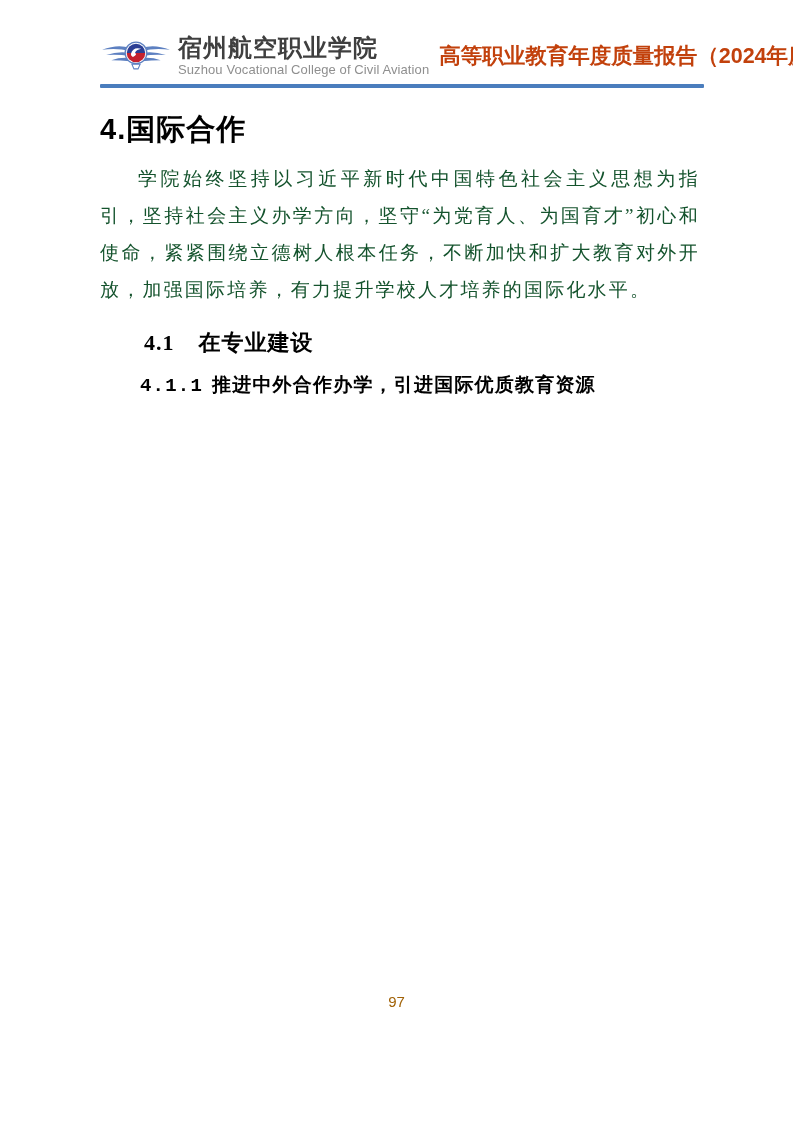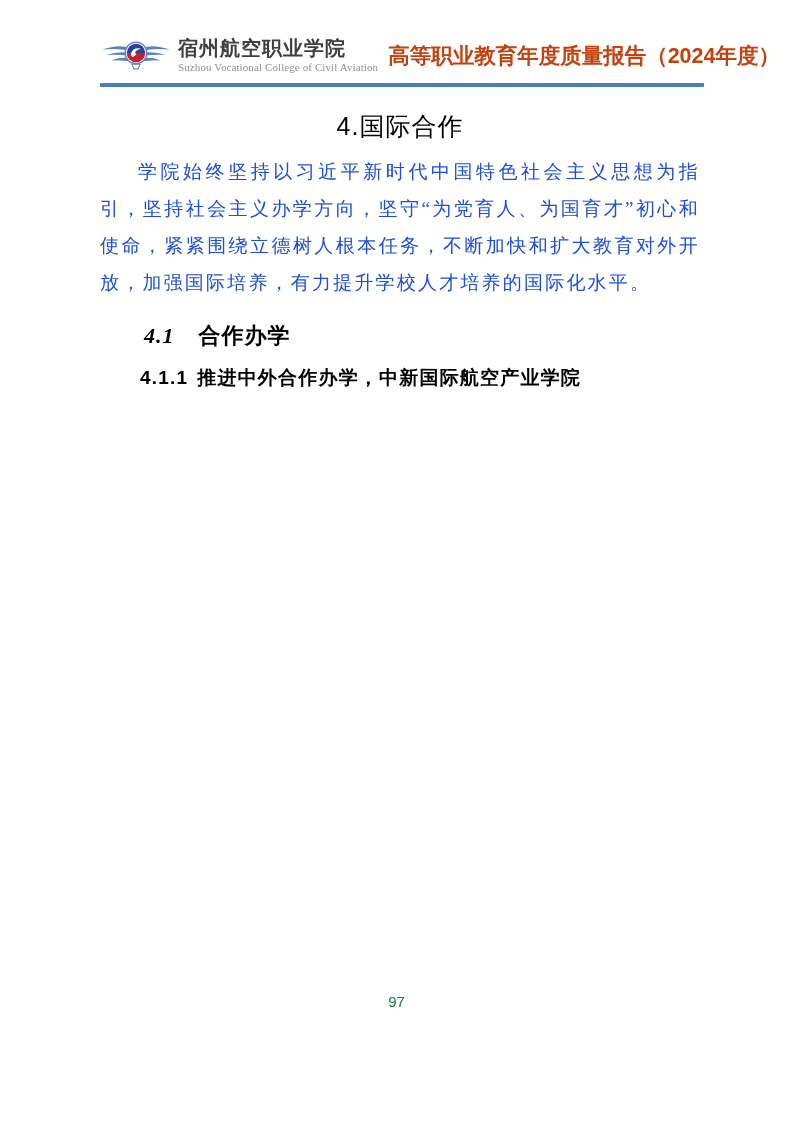--- a/index.html
+++ b/index.html
@@ -12,66 +12,66 @@
     font-family:"Liberation Serif","DejaVu Serif",serif;
     color:#0f0f0f;
   }
 
   
   .header { position:absolute; top:34px; left:100px; width:604px; }
   .header-row { display:flex; align-items:center; }
   .logo { flex:0 0 auto; margin-right:6px; }
   .college-block { margin-right:10px; }
   .college-cn {
-    font-family:Liberation Mono, monospace;
-    font-weight:bold; font-size:20px; color:#3f3f3f;
+    font-family:Liberation Sans, sans-serif;
+    font-weight:bold; font-size:24px; color:#3f3f3f;
     letter-spacing:1px; white-space:nowrap; line-height:1.15;
   }
   .college-en {
-    font-family:Liberation Serif, serif;
-    font-size:11px; color:#8f8f8f; white-space:nowrap; letter-spacing:0.1px;
+    font-family:Liberation Sans, sans-serif;
+    font-size:13px; color:#8f8f8f; white-space:nowrap; letter-spacing:0.1px;
   }
   .report-title {
     font-family:"Liberation Sans","DejaVu Sans",sans-serif;
     font-weight:bold; font-size:21.5px; white-space:nowrap; letter-spacing:0;
   }
   .header-rule { height:4px; margin-top:7px; border-radius:1px; }
 
   
   .content { position:absolute; top:96px; left:100px; width:600px; }
   .section-title {
-    text-align:center;
+    text-align:left;
     font-family:"Liberation Sans","DejaVu Sans",sans-serif;
-    font-size:25px; font-weight:normal;
+    font-size:29px; font-weight:bold;
     margin:14px 0 10px; letter-spacing:1px; color:#000000;
   }
   .para {
     font-size:19px; line-height:37px; margin:0;
     text-align:justify; text-justify:inter-character;
-    text-indent:2em; letter-spacing:2.2px; color:#1d4ed8;
+    text-indent:2em; letter-spacing:2.2px; color:#14532d;
   }
   .h41 {
     font-family:"Liberation Sans","DejaVu Sans",sans-serif;
     font-size:22px; font-weight:bold;
     margin:20px 0 6px; padding-left:44px; letter-spacing:1px; color:#000000;
   }
-  .h41-num { font-family:"Liberation Serif","DejaVu Serif",serif; margin-right:24px;font-style:italic; }
+  .h41-num { font-family:"Liberation Serif","DejaVu Serif",serif; margin-right:24px; }
   .h411 {
     font-family:"Liberation Sans","DejaVu Sans",sans-serif;
     font-size:19px; font-weight:bold;
     margin:14px 0 6px; padding-left:40px; letter-spacing:1.2px; color:#000000;
   }
-  .h411-num { font-family:Liberation Sans, sans-serif; margin-right:9px; }
+  .h411-num { font-family:Liberation Mono, monospace; margin-right:9px; }
 
   
   .page-number {
     position:absolute; bottom:112px; left:0; width:100%;
     text-align:center;
     font-family:"Liberation Sans","DejaVu Sans",sans-serif;
-    font-size:15px; color:#15803d;
+    font-size:15px; color:#a16207;
   }
 </style>
 </head>
 <body>
 
 <div class="page">
 
   <header class="header">
     <div class="header-row">
       <svg class="logo" width="72" height="42" viewBox="0 0 140 76" aria-hidden="true">
@@ -99,25 +99,25 @@
     </div>
     <div class="header-rule" style="background: rgb(74, 125, 189);"></div>
   </header>
 
   <main class="content">
     <h1 class="section-title">4.国际合作</h1>
 
     <p class="para">学院始终坚持以习近平新时代中国特色社会主义思想为指引，坚持社会主义办学方向，坚守“为党育人、为国育才”初心和使命，紧紧围绕立德树人根本任务，不断加快和扩大教育对外开放，加强国际培养，有力提升学校人才培养的国际化水平。</p>
 
     <h2 class="h41">
-      <span class="h41-num">4.1</span><span>合作办学</span>
+      <span class="h41-num">4.1</span><span>在专业建设</span>
     </h2>
 
     <h3 class="h411">
-      <span class="h411-num">4.1.1</span><span>推进中外合作办学，中新国际航空产业学院</span>
+      <span class="h411-num">4.1.1</span><span>推进中外合作办学，引进国际优质教育资源</span>
     </h3>
 
   </main>
 
   <footer class="page-number">
     <span>97</span>
   </footer>
 
 </div>
 

